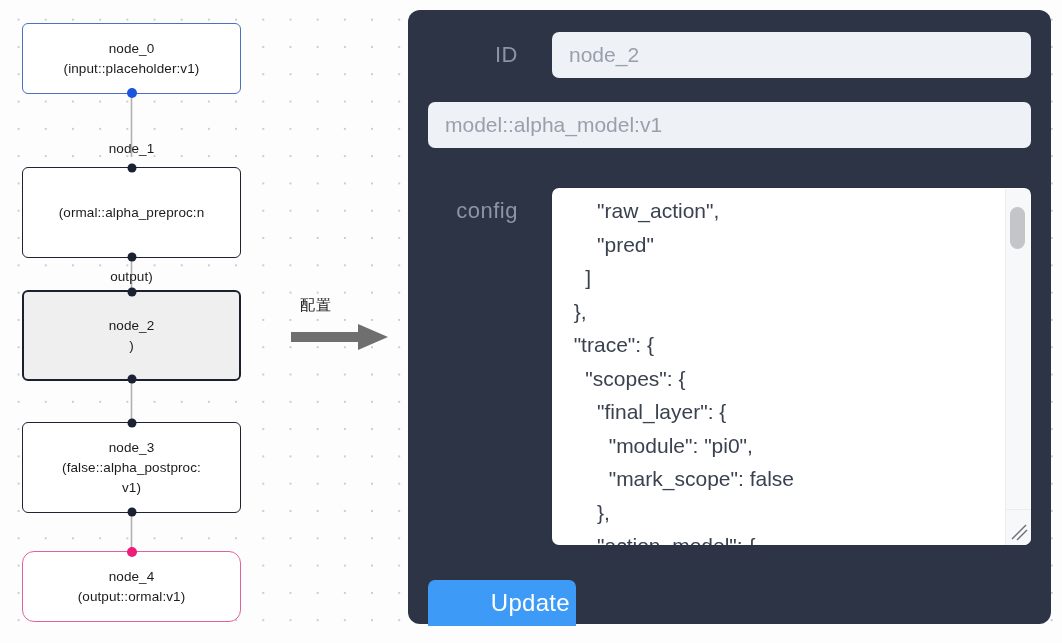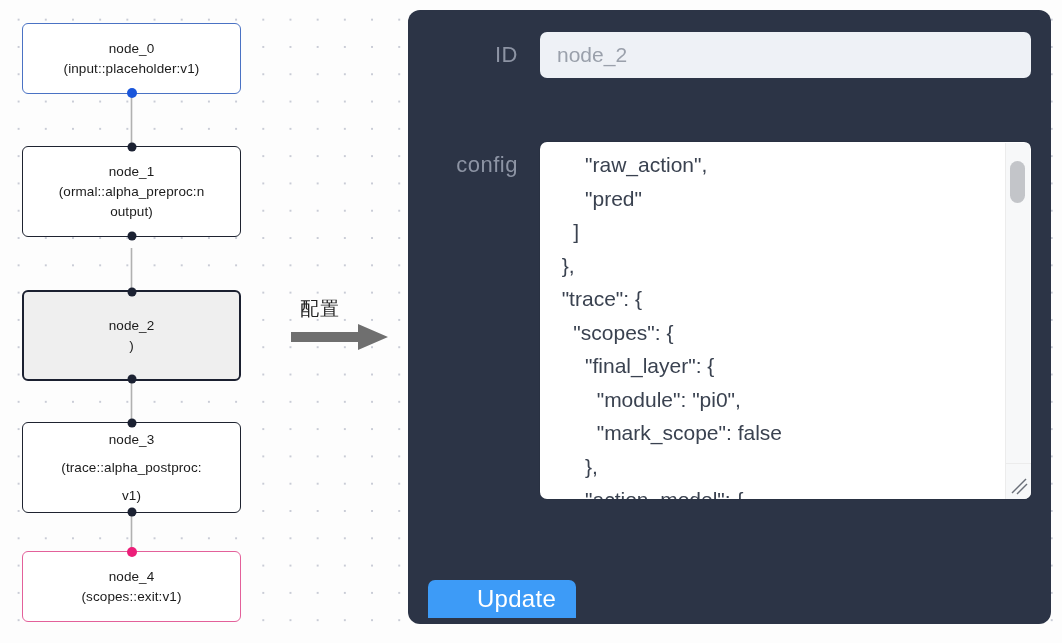--- a/index.html
+++ b/index.html
@@ -56,39 +56,39 @@
     justify-content: center;
     text-align: right;
     color: #1b1b1b;
     font-size: 13.5px;
     line-height: 20px;
     letter-spacing: 0.1px;
     padding: 0 8px;
   }
   .node .nline { display: block; white-space: pre-wrap; word-break: break-all; }
   .node.blue   { border-color: #4a72c4; border-width: 1.6px; }
-  .node.pink   { border-color: #e3609a; border-width: 1.6px; }
+  .node.pink   { border-color: #e3609a; border-width: 1.6px; border-radius: 12px; }
   .node.sel    { background: #efefef; border-width: 2.4px; border-color: #1b2030; }
 
   .handle {
     position: absolute;
     width: 9px; height: 9px;
     border-radius: 50%;
     background: #1b2132;
     transform: translate(-50%, -50%);
   }
   .handle.blue { background: #1a56db; width: 10px; height: 10px; }
   .handle.pink { background: #ec1e79; width: 10px; height: 10px; }
 
   
   #arrow-group { position: absolute; left: 288px; top: 296px; width: 108px; height: 62px; }
   #arrow-caption {
     position: absolute;
     left: 12px; top: 0;
-    font-size: 19px;
+    font-size: 15px;
     color: #222222;
     font-family: "DejaVu Sans", sans-serif;
     letter-spacing: 1px;
     white-space: nowrap;
   }
 
   
   #inspector {
     position: absolute;
     left: 408px; top: 10px;
@@ -96,20 +96,21 @@
     background: #2c3446;
     border-radius: 12px;
     box-sizing: border-box;
     padding: 22px 20px 0 20px;
     overflow: hidden;
   }
   .field-row {
     display: flex;
     align-items: center;
     margin-bottom: 24px;
+    gap: 12px;
   }
   .field-label {
     width: 112px;
     flex: none;
     text-align: right;
     padding-right: 22px;
     box-sizing: border-box;
     color: #8d94a4;
     font-size: 22px;
     letter-spacing: 0.5px;
@@ -177,29 +178,29 @@
     background: #f7f8f9;
     border-left: 1px solid #ececec;
     border-top: 1px solid #ececec;
   }
 
   #update-button {
     position: absolute;
     left: 428px;
     top: 580px;
     width: 148px;
-    height: 38px;
+    height: 46px;
     background: #3d9bf7;
     border: none;
     border-radius: 7px 7px 0 0;
     color: #ffffff;
     font-family: "Liberation Sans", sans-serif;
     font-size: 24px;
     letter-spacing: 0.3px;
-    text-align: center;
+    text-align: right;
     padding-left: 35px;
     cursor: pointer;
   }
 </style>
 </head>
 <body>
 
 <div id="root">
 
   <div id="graph-canvas">
@@ -212,64 +213,65 @@
     <line x1="131.5" y1="381" x2="131.5" y2="422" stroke="#b1b1b1" stroke-width="1.6"></line>
     <line x1="131.5" y1="513" x2="131.5" y2="551" stroke="#b1b1b1" stroke-width="1.6"></line>
   </svg>
 
   <div class="node blue" style="left:22px; top:23px; width:219px; height:71px;">
     <span class="nline">node_0</span>
     <span class="nline">(input::placeholder:v1)</span>
     <span class="handle blue" style="left:50%; top:100%;"></span>
   </div>
 
-  <div class="node" style="left:22px; top:146px; width:219px; height:91px;">
+  <div class="node" style="left:22px; top:167px; width:219px; height:91px;gap:44px;">
     <span class="nline">node_1</span>
     <span class="nline">(ormal::alpha_preproc:n</span>
     <span class="nline">output)</span>
     <span class="handle" style="left:50%; top:0%;"></span>
     <span class="handle" style="left:50%; top:100%;"></span>
   </div>
 
   <div class="node sel" style="left:22px; top:290px; width:219px; height:91px;">
     <span class="nline">node_2</span>
     <span class="nline">)</span>
     <span class="handle" style="left:50%; top:0%;"></span>
     <span class="handle" style="left:50%; top:100%;"></span>
   </div>
 
-  <div class="node" style="left:22px; top:422px; width:219px; height:91px;gap:8px;">
+  <div class="node" style="left:22px; top:422px; width:219px; height:91px;">
     <span class="nline">node_3</span>
-    <span class="nline">(trace::alpha_postproc:</span>
+    <span class="nline">(false::alpha_postproc:</span>
     <span class="nline">v1)</span>
     <span class="handle" style="left:50%; top:0%;"></span>
     <span class="handle" style="left:50%; top:100%;"></span>
   </div>
 
   <div class="node pink" style="left:22px; top:551px; width:219px; height:71px;">
     <span class="nline">node_4</span>
-    <span class="nline">(scopes::exit:v1)</span>
+    <span class="nline">(output::ormal:v1)</span>
     <span class="handle pink" style="left:50%; top:0%;"></span>
   </div>
 
   <div id="arrow-group">
     <div id="arrow-caption">配置</div>
     <svg width="108" height="62">
       <polygon points="3,36 70,36 70,28 100,41 70,54 70,46 3,46" fill="#6f6f6f"></polygon>
     </svg>
   </div>
 
   <div id="inspector">
 
     <div class="field-row">
       <div class="field-label">ID</div>
       <input class="field-input" id="id-input" readonly="" value="node_2" style="">
     </div>
 
     <div class="field-row">
+      <input class="field-input" id="type-input" readonly="" value="model::alpha_model:v1" style="">
     </div>
 
     <div class="field-row config">
       <div class="field-label">config</div>
       <div class="ta-wrap">
         <textarea id="config-textarea" spellcheck="false" style="">      "raw_action",
       "pred"
     ]
   },
   "trace": {

